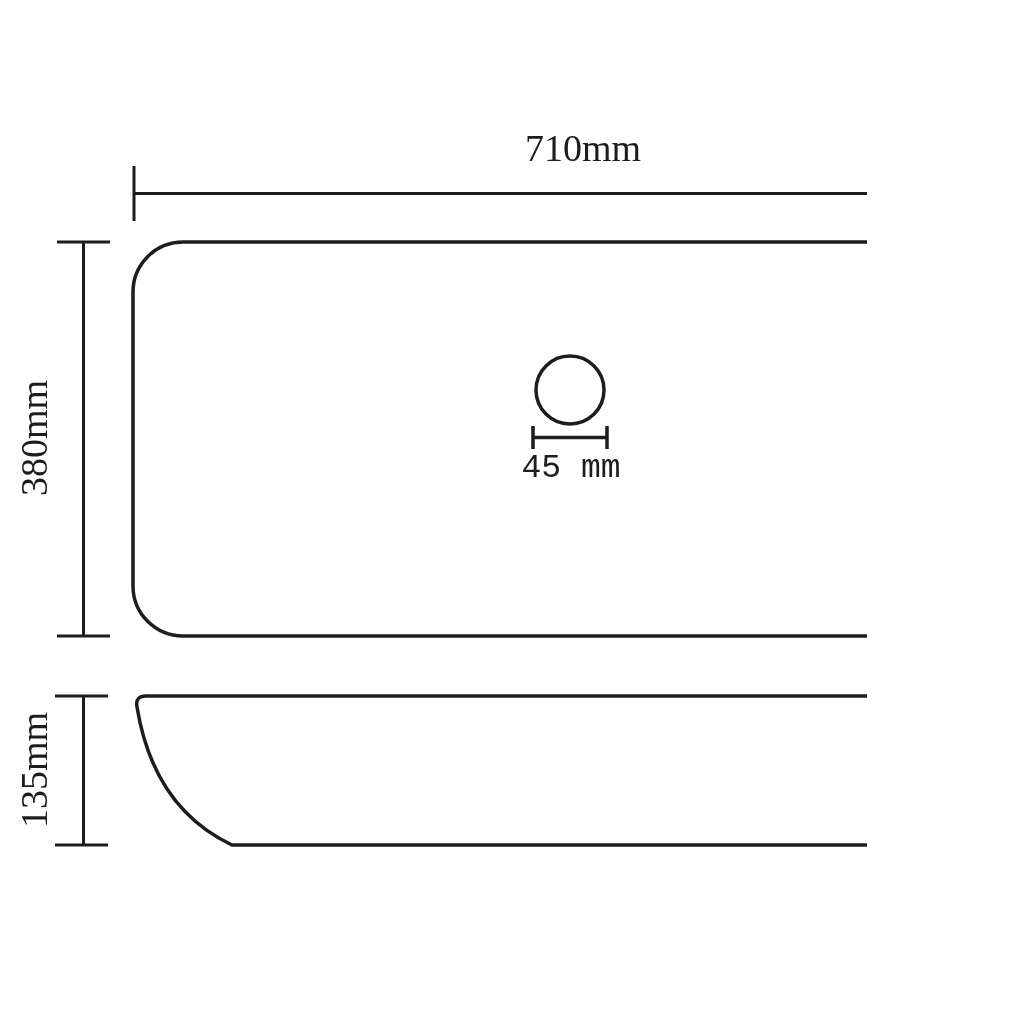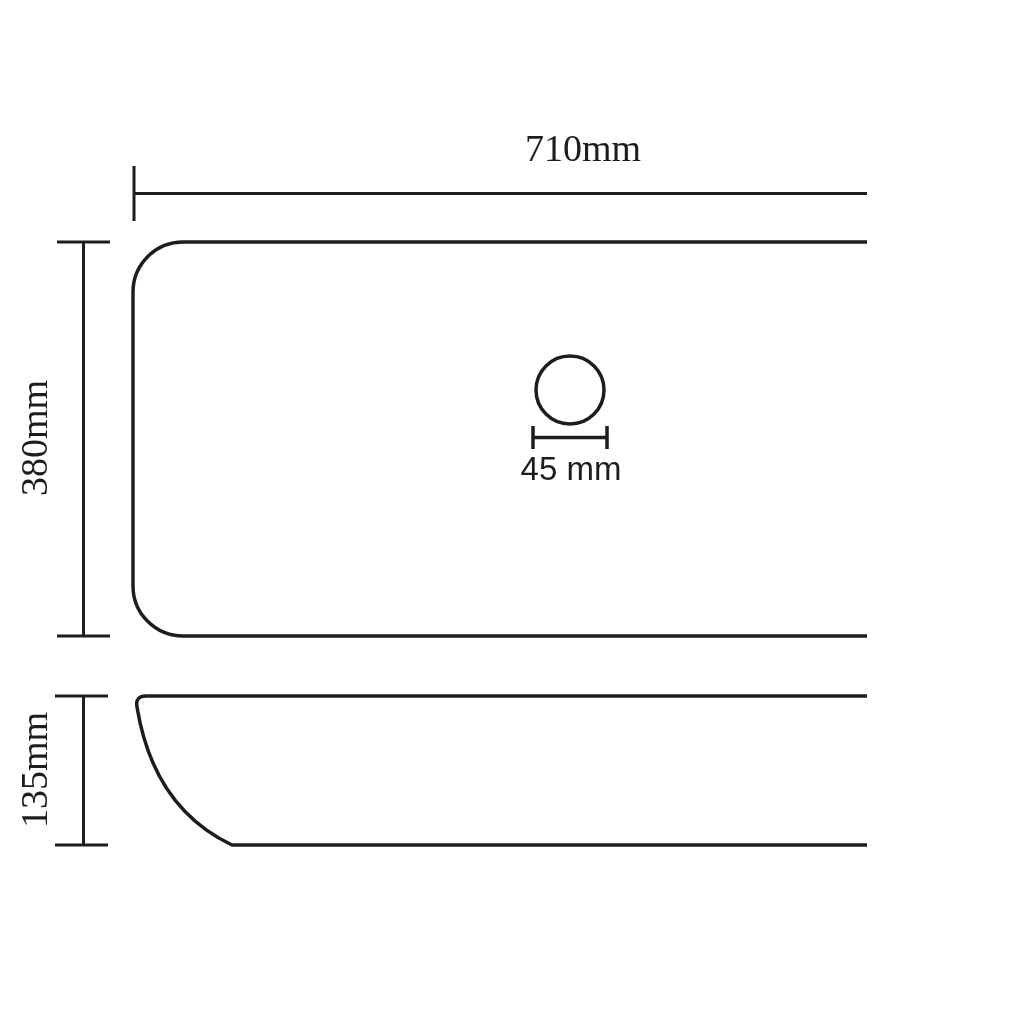--- a/index.html
+++ b/index.html
@@ -26,21 +26,21 @@
     font-family: "Liberation Serif", serif;
     font-size: 38px;
     line-height: 1;
     white-space: nowrap;
     transform: translate(-50%, -50%);
   }
   .dim-label.vertical {
     transform: translate(-50%, -50%) rotate(-90deg);
   }
   .dim-label.sans {
-    font-family: Liberation Sans, sans-serif;
+    font-family: Liberation Mono, monospace;
     font-size: 33px;
   }
 </style>
 </head>
 <body>
 
 <div class="canvas">
 
   <svg width="1024" height="1024" viewBox="0 0 1024 1024">
     <g fill="none" stroke="#1d1d1b" stroke-linecap="butt">

